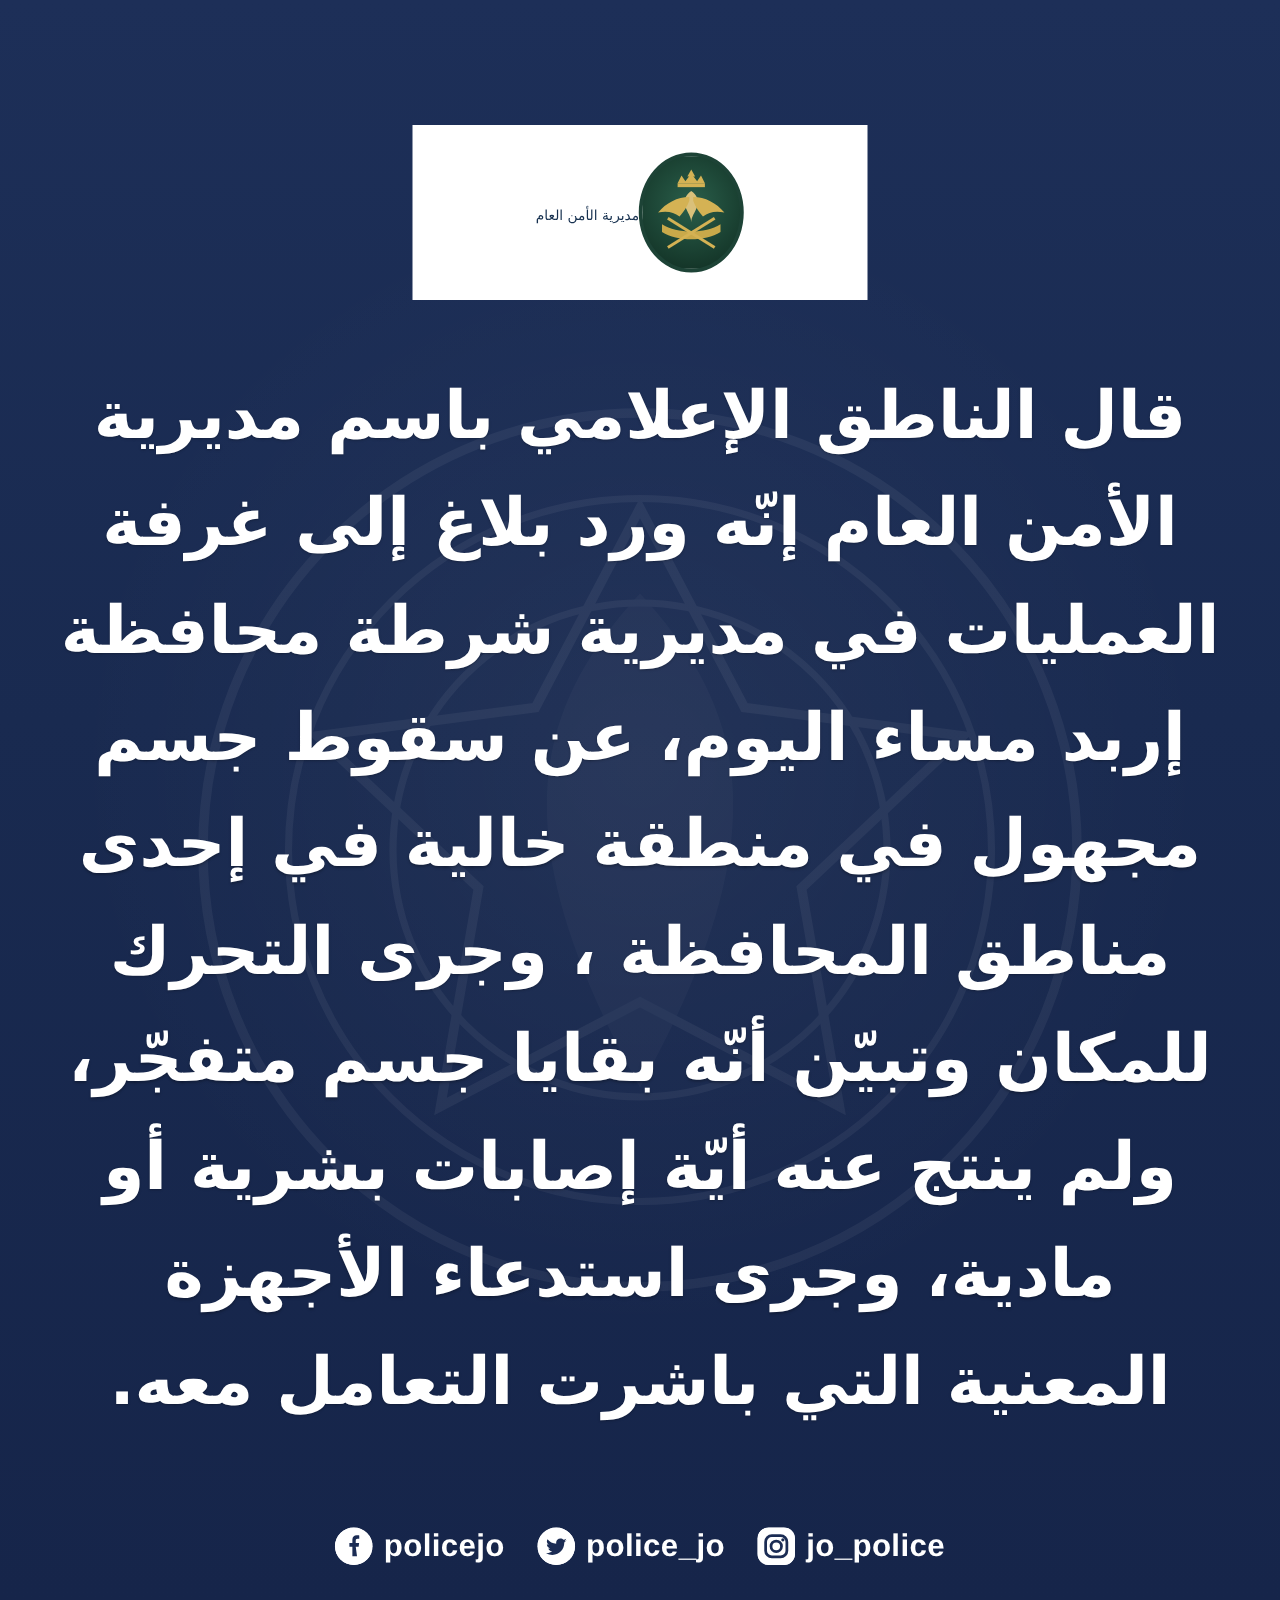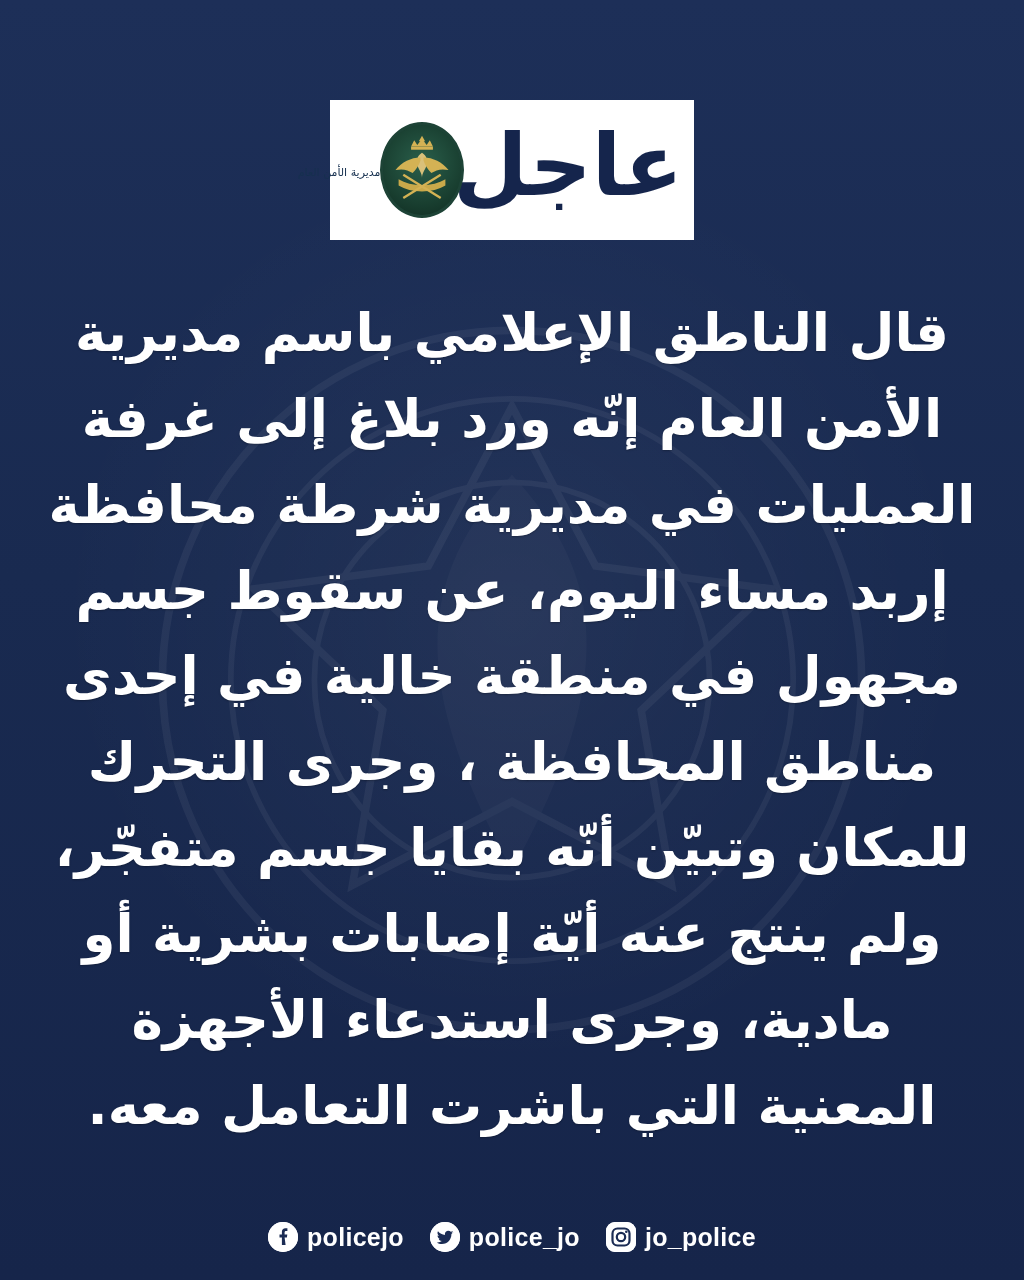--- a/index.html
+++ b/index.html
@@ -161,21 +161,20 @@
     <svg viewBox="0 0 200 200" xmlns="http://www.w3.org/2000/svg">
       <circle cx="100" cy="100" r="92" fill="none" stroke="#ffffff" stroke-width="2"></circle>
       <circle cx="100" cy="100" r="74" fill="none" stroke="#ffffff" stroke-width="1.5"></circle>
       <circle cx="100" cy="100" r="52" fill="none" stroke="#ffffff" stroke-width="1.5"></circle>
       <path d="M100 28 L122 70 L168 76 L134 108 L142 154 L100 132 L58 154 L66 108 L32 76 L78 70 Z" fill="none" stroke="#ffffff" stroke-width="2"></path>
       <path d="M100 46 C78 70 70 96 100 150 C130 96 122 70 100 46 Z" fill="#ffffff" opacity="0.5"></path>
     </svg>
   </div>
 
   <div class="header">
-    <div class="urgent-word">عاجل</div>
     <div class="crest">
       <div class="crest-emblem">
         <svg viewBox="0 0 100 100" xmlns="http://www.w3.org/2000/svg">
 
           <path d="M50 6 L54 13 L46 13 Z" fill="#d4b254"></path>
           <path d="M36 20 L40 12 L44 18 L50 10 L56 18 L60 12 L64 20 Z" fill="#d4b254"></path>
           <rect x="36" y="20" width="28" height="4" fill="#d4b254"></rect>
 
           <path d="M50 28 C44 32 42 38 44 44 C46 50 50 54 50 60 C50 54 54 50 56 44 C58 38 56 32 50 28 Z" fill="#d9c07a"></path>
 

